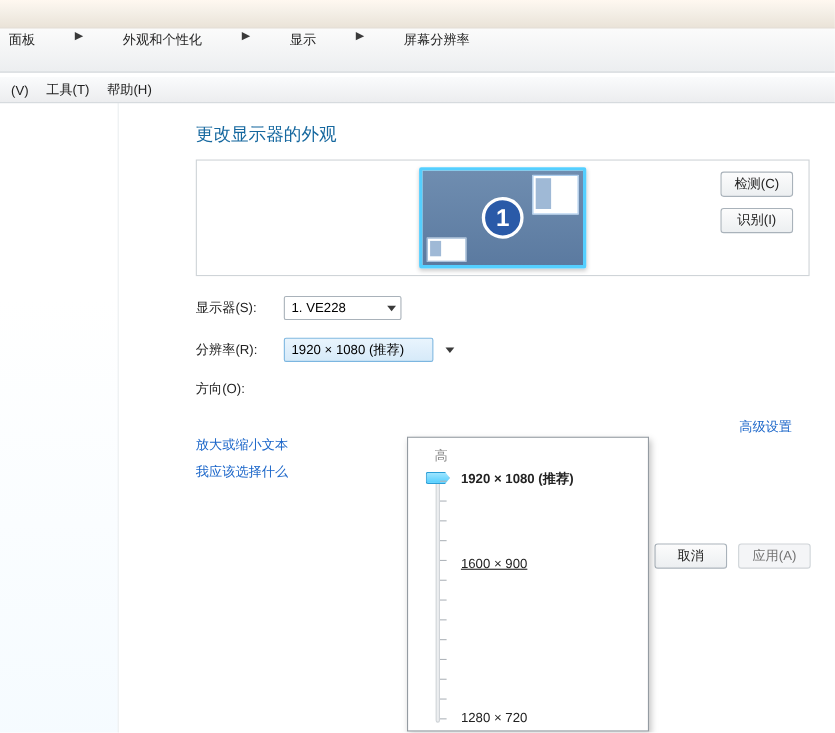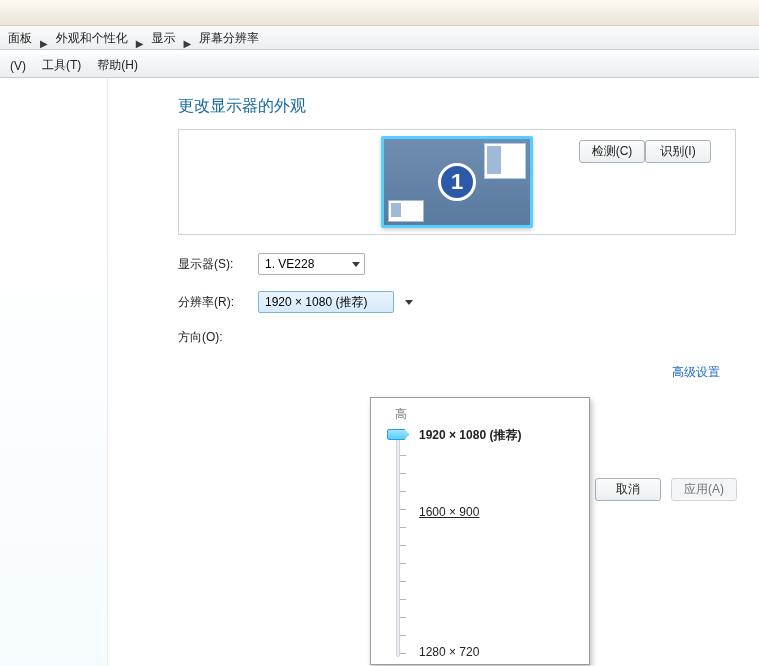--- a/index.html
+++ b/index.html
@@ -12,26 +12,27 @@
     height: 666px;
     overflow: hidden;
     position: relative;
   }
   .header-gradient {
     height: 26px;
     background: linear-gradient(to bottom, #fff8f0 0%, #f5f0e8 40%, #eae3d8 100%);
     border-bottom: 1px solid #d8d0c4;
   }
   .breadcrumb-bar {
-    height: 24px;
+    height: 40px;
     background: linear-gradient(to bottom, #fbfbfb, #eceef0);
     border-bottom: 1px solid #c8cdd2;
     display: flex;
-    align-items: flex-end;
+    align-items: flex-start;
     padding-left: 4px;
+    gap: 28px;
   }
   .breadcrumb-item {
     padding: 2px 4px;
     color: #222;
   }
   .breadcrumb-arrow {
     padding: 0 4px;
     color: #3a3a3a;
     font-size: 10px;
   }
@@ -74,24 +75,25 @@
     height: 106px;
     width: 558px;
     position: relative;
     display: flex;
     align-items: center;
     justify-content: center;
     margin-bottom: 18px;
   }
   .preview-right-buttons {
     position: absolute;
-    right: 24px;
+    right: 14px;
     top: 10px;
     display: flex;
-    flex-direction: row;
+    flex-direction: column;
+    gap: 10px;
   }
   .win-btn {
     min-width: 66px;
     height: 23px;
     background: linear-gradient(to bottom, #fcfcfc, #eceff1);
     border: 1px solid #a9b2ba;
     border-radius: 3px;
     font-size: 12px;
     color: #222;
     padding: 2px 10px;
@@ -337,20 +339,24 @@
         <span class="caret"></span>
       </span>
     </div>
 
     <div class="form-row">
       <span class="form-label">方向(O):</span>
     </div>
 
     <a class="advanced-link" href="#">高级设置</a>
 
+    <div class="links-row">
+      <a href="#">放大或缩小文本</a>
+      <a href="#">我应该选择什么</a>
+    </div>
 
     <div class="footer-buttons">
       <button class="win-btn">确定</button>
       <button class="win-btn">取消</button>
       <button class="win-btn disabled">应用(A)</button>
     </div>
   </div>
 </div>
 
 <div class="res-dropdown">

